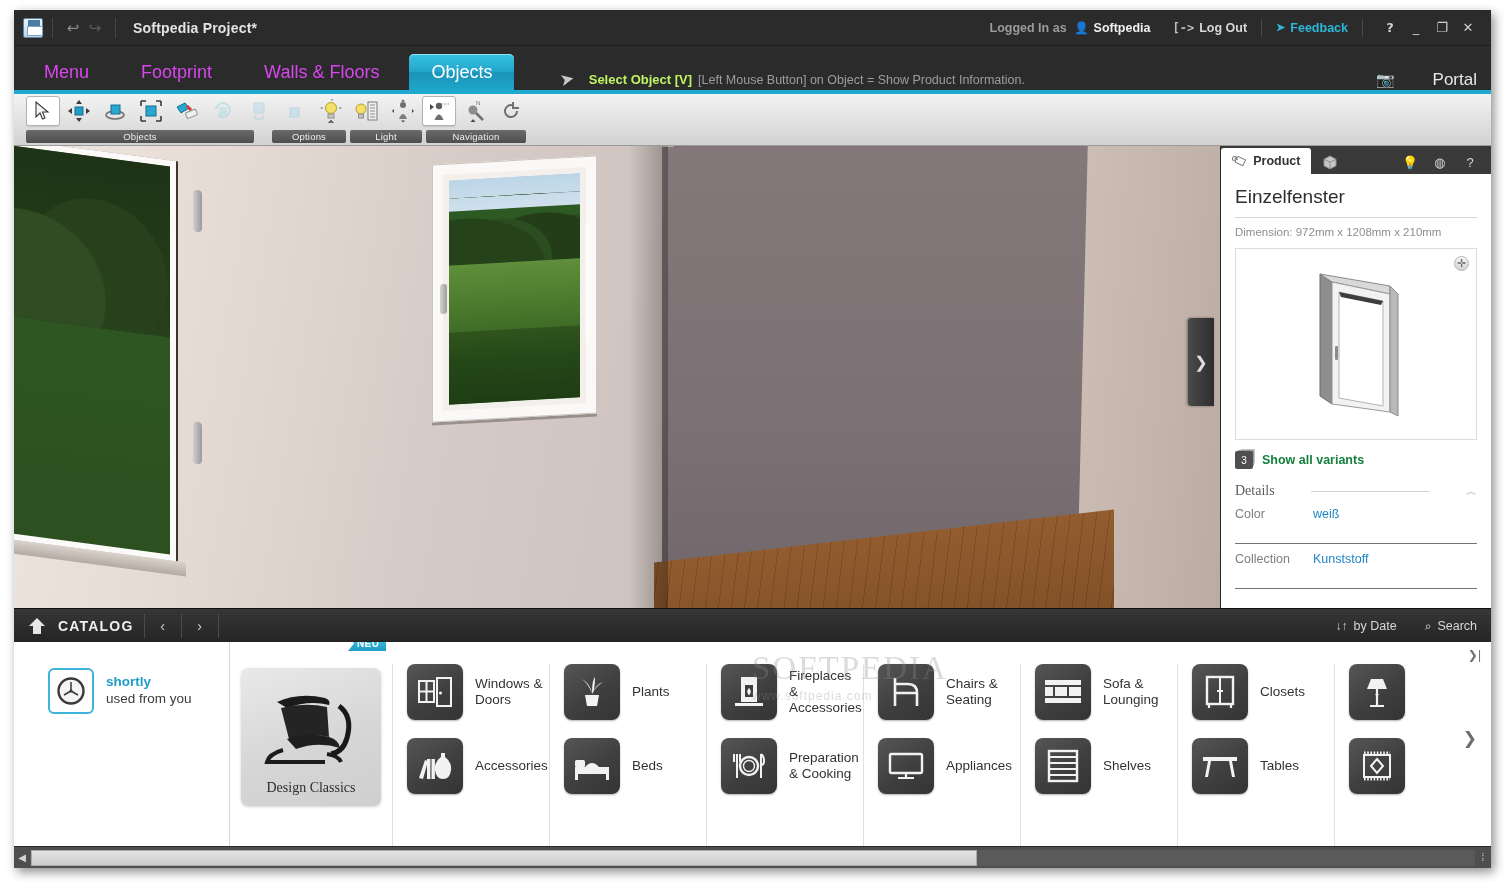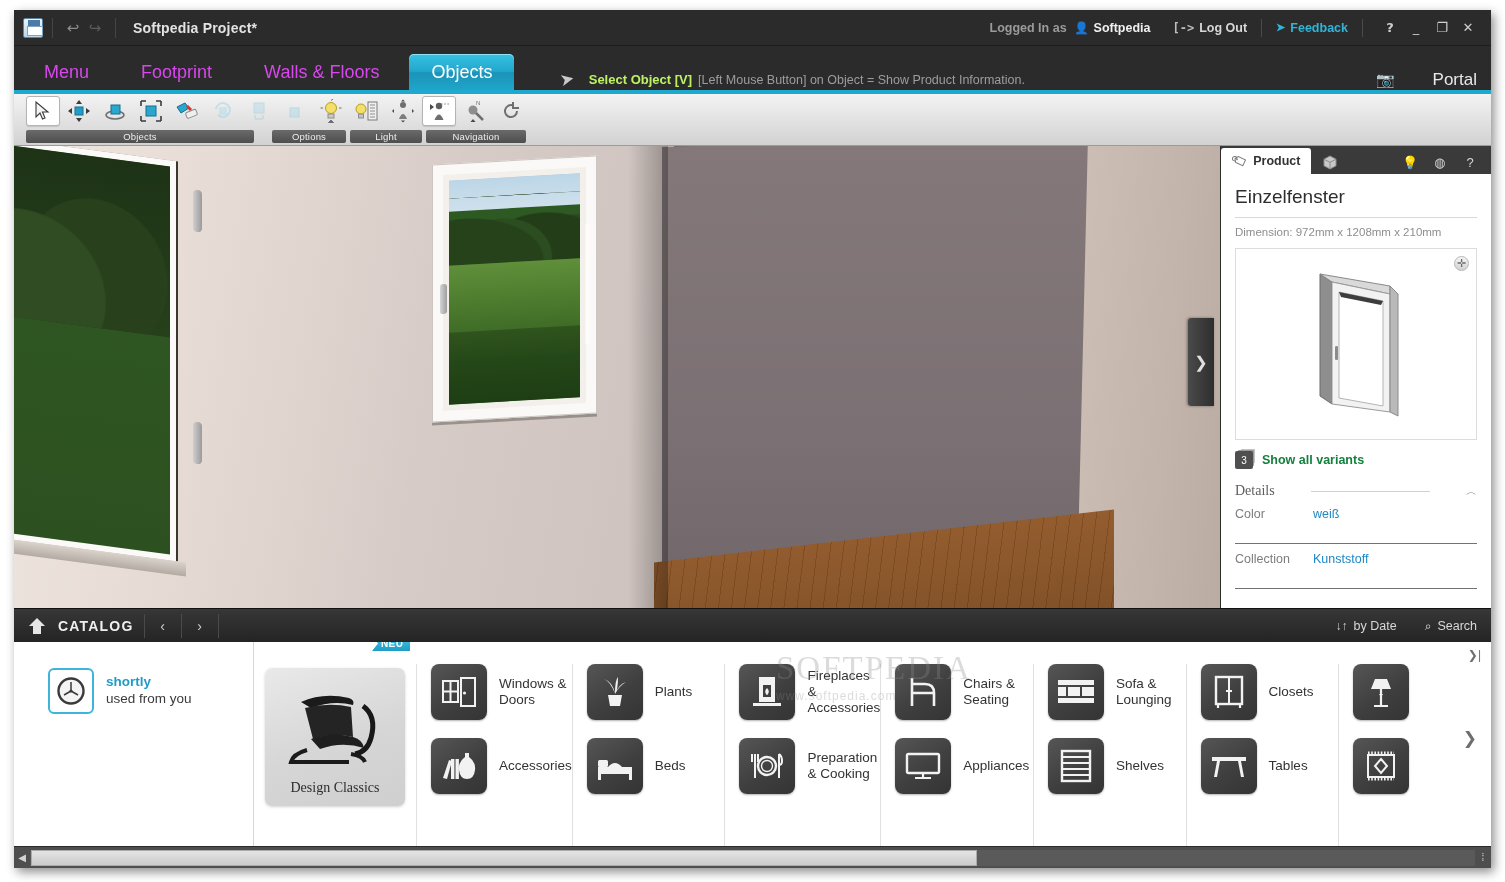--- a/index.html
+++ b/index.html
@@ -256,21 +256,21 @@
   .catbar-right { margin-left:auto; display:flex; align-items:center; padding-right:14px; }
   .bydate { color:#d8d8d8; font-size:12.5px; display:flex; align-items:center; margin-right:28px; }
   .bydate .sortg { margin-right:6px; font-size:12px; color:#cfcfcf; }
   .searchbtn { color:#d8d8d8; font-size:12.5px; display:flex; align-items:center; }
   .searchbtn .mag { margin-right:6px; font-size:12px; }
 
   
   .catalog { flex:1; background:#fff; display:flex; position:relative; overflow:hidden; }
   .collapse-tr { position:absolute; right:10px; top:6px; color:#707070; font-size:12px; }
   .quick {
-    width:240px; padding:26px 0 0 34px; display:flex; flex-direction:column; gap:16px;
+    width:216px; padding:26px 0 0 34px; display:flex; flex-direction:column; gap:16px;
     border-right:1px solid #d7d7d7;
   }
   .quickitem { display:flex; align-items:center; }
   .qbox {
     width:46px; height:46px; border:2px solid #3fb4da; border-radius:6px; flex:none;
     display:flex; align-items:center; justify-content:center; background:#fff;
   }
   .qtext { margin-left:12px; font-size:13.5px; color:#3a3a3a; line-height:1.25; }
   .qtext b { color:#1f9cc7; display:block; font-size:13.5px; }
 

